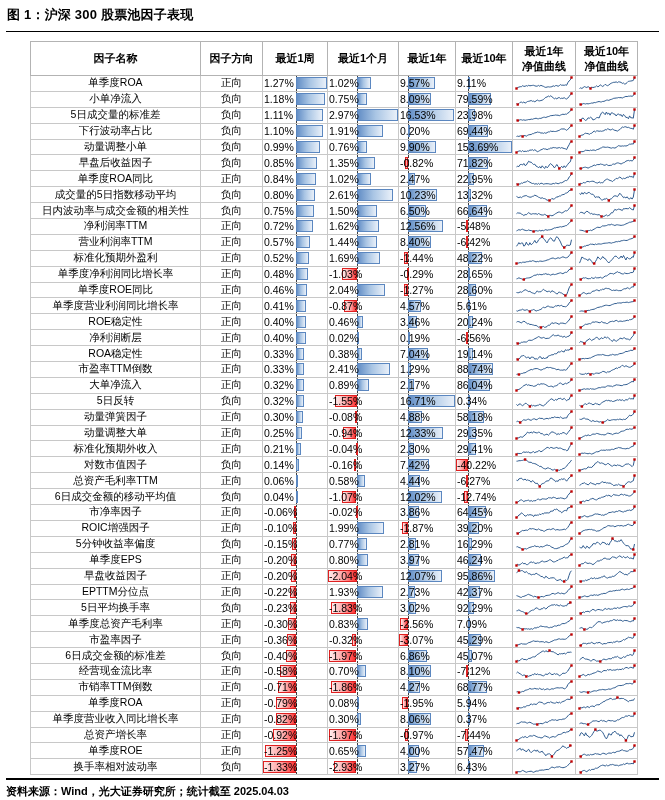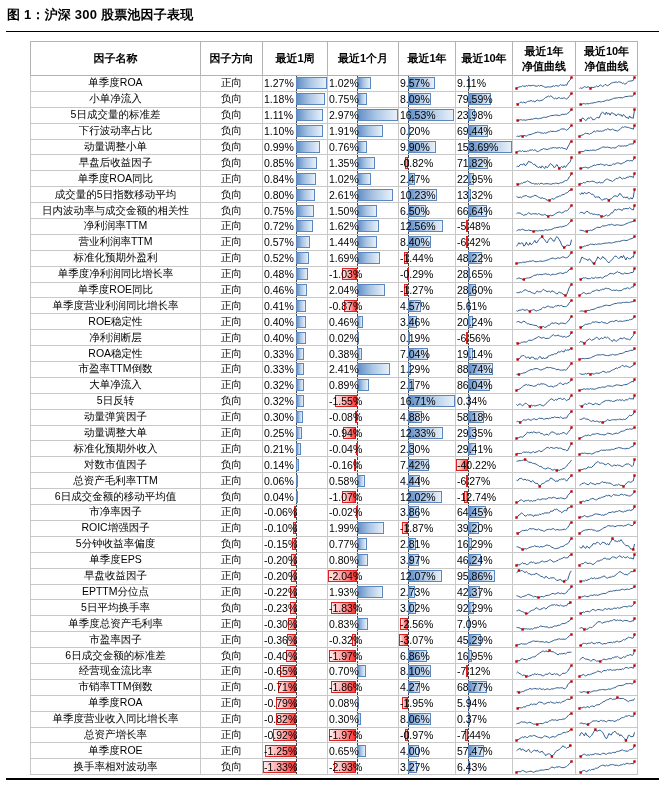--- a/index.html
+++ b/index.html
@@ -1740,21 +1740,21 @@
               <div class="bar-cell">
                 <div class="axis" style="left:15.52%"></div>
                 <div class="bar pos" style="left:15.52%;width:34.68%"></div>
                 <span class="val">6.86%</span>
               </div>
             </td>
             <td class="c-val">
               <div class="bar-cell">
                 <div class="axis" style="left:20.74%"></div>
                 <div class="bar pos" style="left:20.74%;width:7.66%"></div>
-                <span class="val">16.95%</span>
+                <span class="val">45.07%</span>
               </div>
             </td>
             <td class="c-spark">
               <svg width="58" height="14" viewBox="0 0 58 14">
                 <polyline points="1.5,12.5 2.7,11.3 3.9,12.1 5.2,11.0 6.4,10.1 7.6,9.6 8.8,10.6 10.1,10.4 11.3,10.9 12.5,10.4 13.7,9.4 14.9,9.4 16.2,8.8 17.4,8.1 18.6,7.8 19.8,7.9 21.1,6.8 22.3,5.5 23.5,5.1 24.7,3.8 25.9,3.3 27.2,2.3 28.4,2.0 29.6,3.0 30.8,1.7 32.1,2.5 33.3,2.8 34.5,1.5 35.7,2.1 36.9,2.8 38.2,2.7 39.4,3.6 40.6,4.1 41.8,4.9 43.1,6.0 44.3,4.7 45.5,4.9 46.7,4.6 47.9,4.9 49.2,4.1 50.4,5.0 51.6,4.2 52.8,3.2 54.1,3.4 55.3,3.1 56.5,3.3" fill="none" stroke="#2E5B8F" stroke-width="1"></polyline>
                 <rect x="33.3" y="0.3" width="2.4" height="2.4" fill="#C00000"></rect>
                 <rect x="0.3" y="11.3" width="2.4" height="2.4" fill="#C00000"></rect>
               </svg>
             </td>
             <td class="c-spark">
@@ -1765,21 +1765,21 @@
               </svg>
             </td>
           </tr>
           <tr>
             <td class="c-name">经营现金流比率</td>
             <td class="c-dir">正向</td>
             <td class="c-val">
               <div class="bar-cell">
                 <div class="axis" style="left:51.15%"></div>
                 <div class="bar neg" style="left:26.15%;width:25.00%"></div>
-                <span class="val">-0.65%</span>
+                <span class="val">-0.58%</span>
               </div>
             </td>
             <td class="c-val">
               <div class="bar-cell">
                 <div class="axis" style="left:40.72%"></div>
                 <div class="bar pos" style="left:40.72%;width:13.97%"></div>
                 <span class="val">0.70%</span>
               </div>
             </td>
             <td class="c-val">
@@ -2085,13 +2085,14 @@
                 <rect x="55.3" y="0.3" width="2.4" height="2.4" fill="#C00000"></rect>
                 <rect x="1.5" y="11.3" width="2.4" height="2.4" fill="#C00000"></rect>
               </svg>
             </td>
           </tr>
         </tbody>
     </table>
   </div>
 
   <div class="footer-sep"></div>
+  <div class="source-note">资料来源：Wind，光大证券研究所；统计截至 2025.04.03</div>
 </div>
 
 </body></html>

